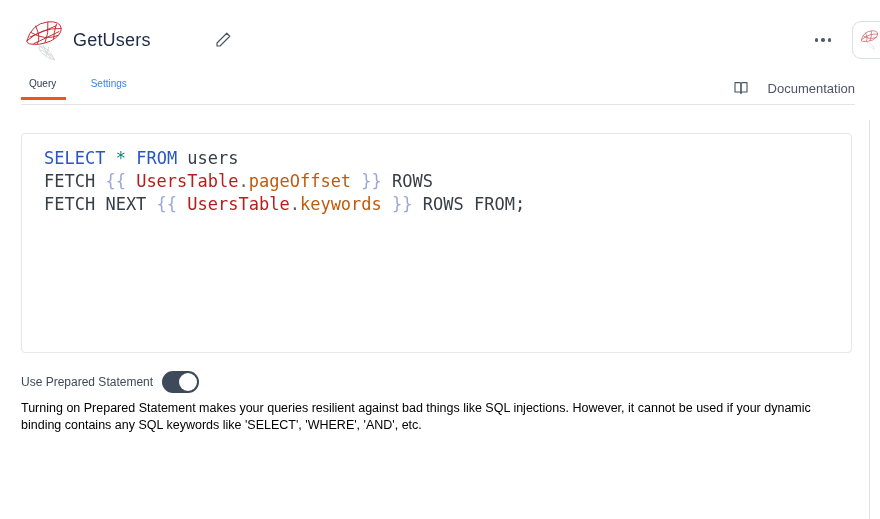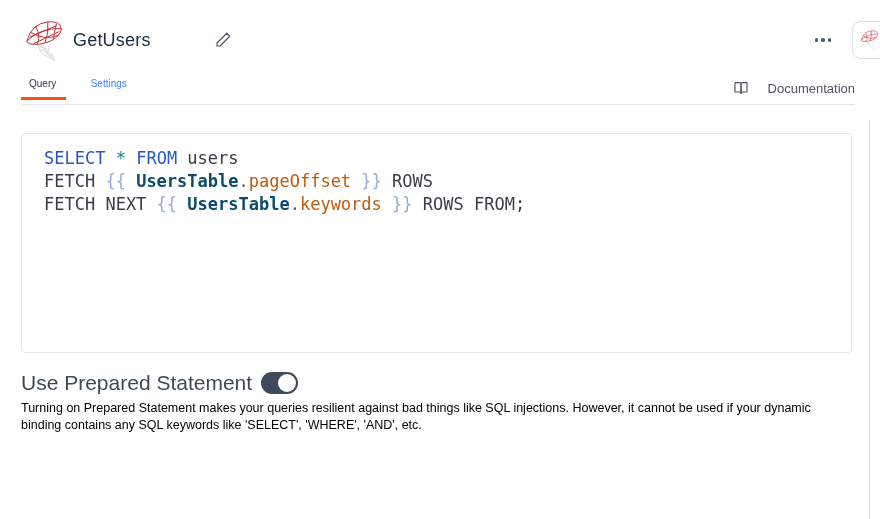--- a/index.html
+++ b/index.html
@@ -37,27 +37,27 @@
   
   .code-box { position:absolute; left:21px; top:133px; width:831px; height:220px;
     background:#ffffff; border:1px solid #e3e6ea; border-radius:4px;
     padding:13px 10px; cursor:text; }
   .code-line { font-family:"DejaVu Sans Mono", monospace; font-size:17px;
     line-height:23px; white-space:pre; color:#383e47;margin-left:12px; }
   .tok-kw    { color:#2757c4; }
   .tok-star  { color:#0e8575; }
   .tok-plain { color:#383e47; }
   .tok-brace { color:#9aaad8; }
-  .tok-entity{ color:#0c4a6e; font-weight:bold; }
+  .tok-entity{ color:#b91c1c; font-weight:normal; }
   .tok-dot   { color:#5c6166; }
   .tok-prop  { color:#be5b0e;text-align:center; }
 
   
   .prep-row { position:absolute; left:21px; top:371px; display:flex; align-items:center; }
-  .prep-label { font-size:21px; color:#3f4a58; }
+  .prep-label { font-size:12px; color:#3f4a58; }
   .toggle { position:relative; width:37px; height:22px; border-radius:11px;
     background:#3e4a59; margin-left:9px; cursor:pointer; }
   .toggle .knob { position:absolute; right:2px; top:2px; width:18px; height:18px;
     border-radius:50%; background:#ffffff; }
   .prep-desc { position:absolute; left:21px; top:400px; width:828px;
     font-size:12.5px; line-height:16.5px; color:#000000; }
 
   
   .v-divider { position:absolute; left:869px; top:120px; width:1px; height:399px;
     background:#dfe3e8; }

